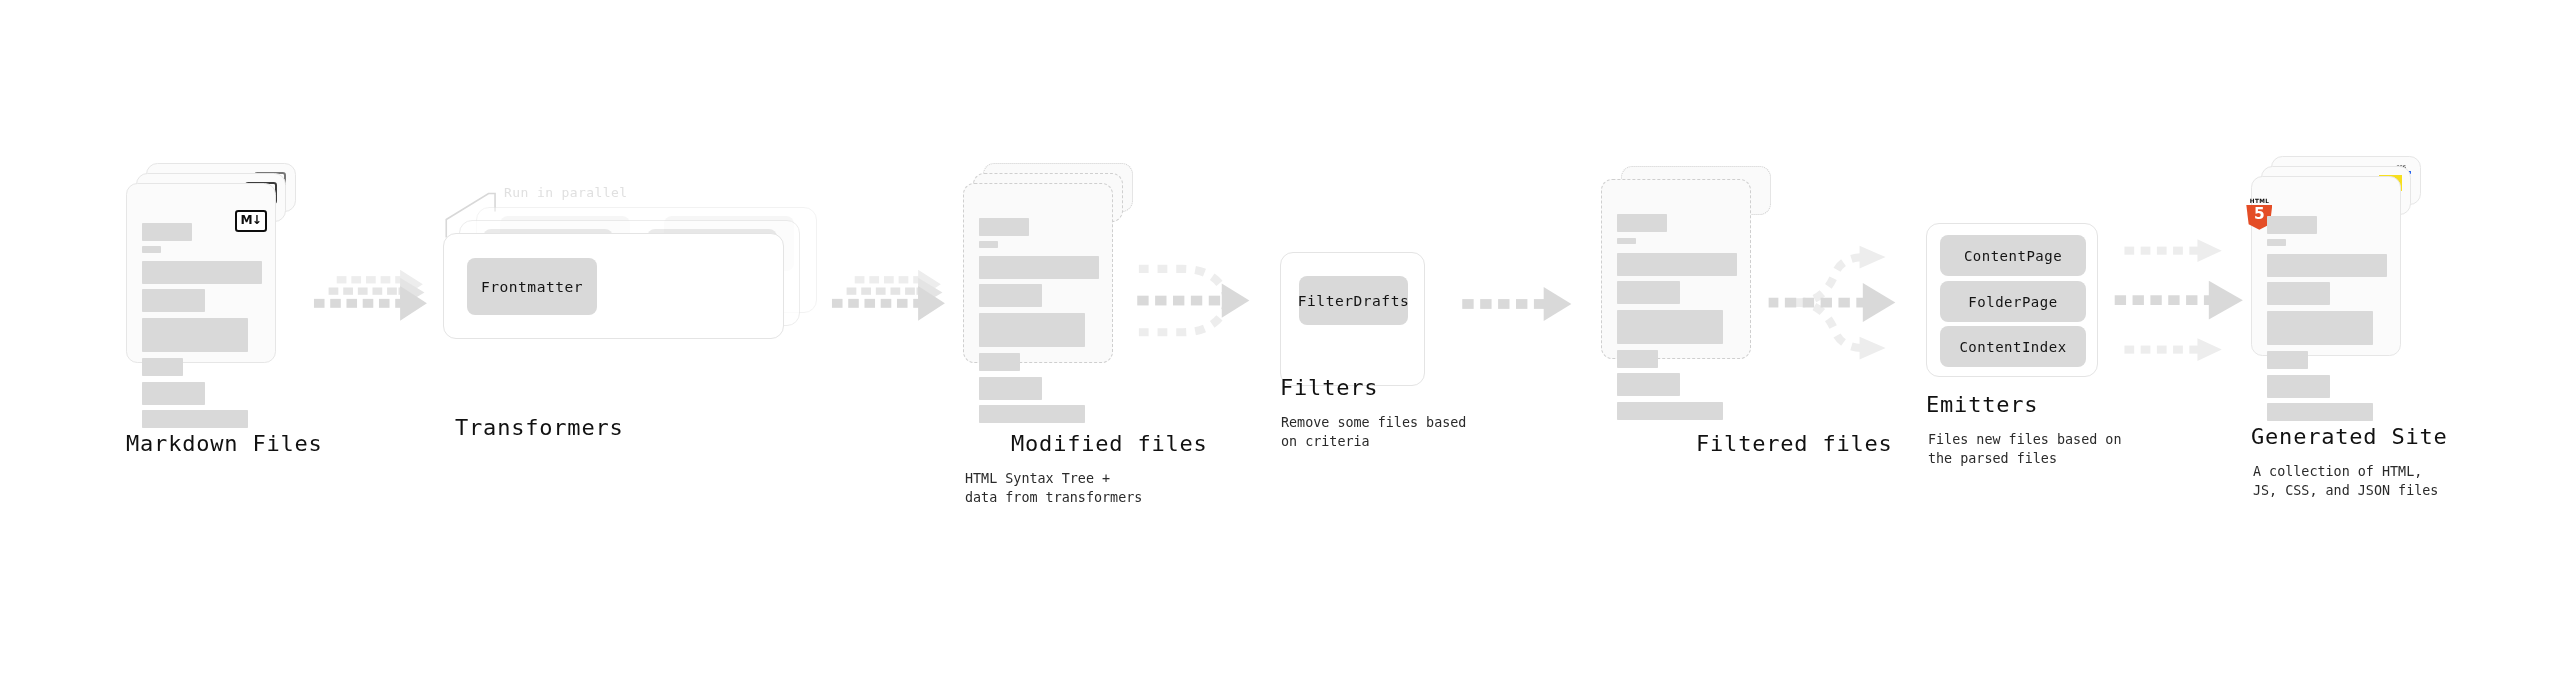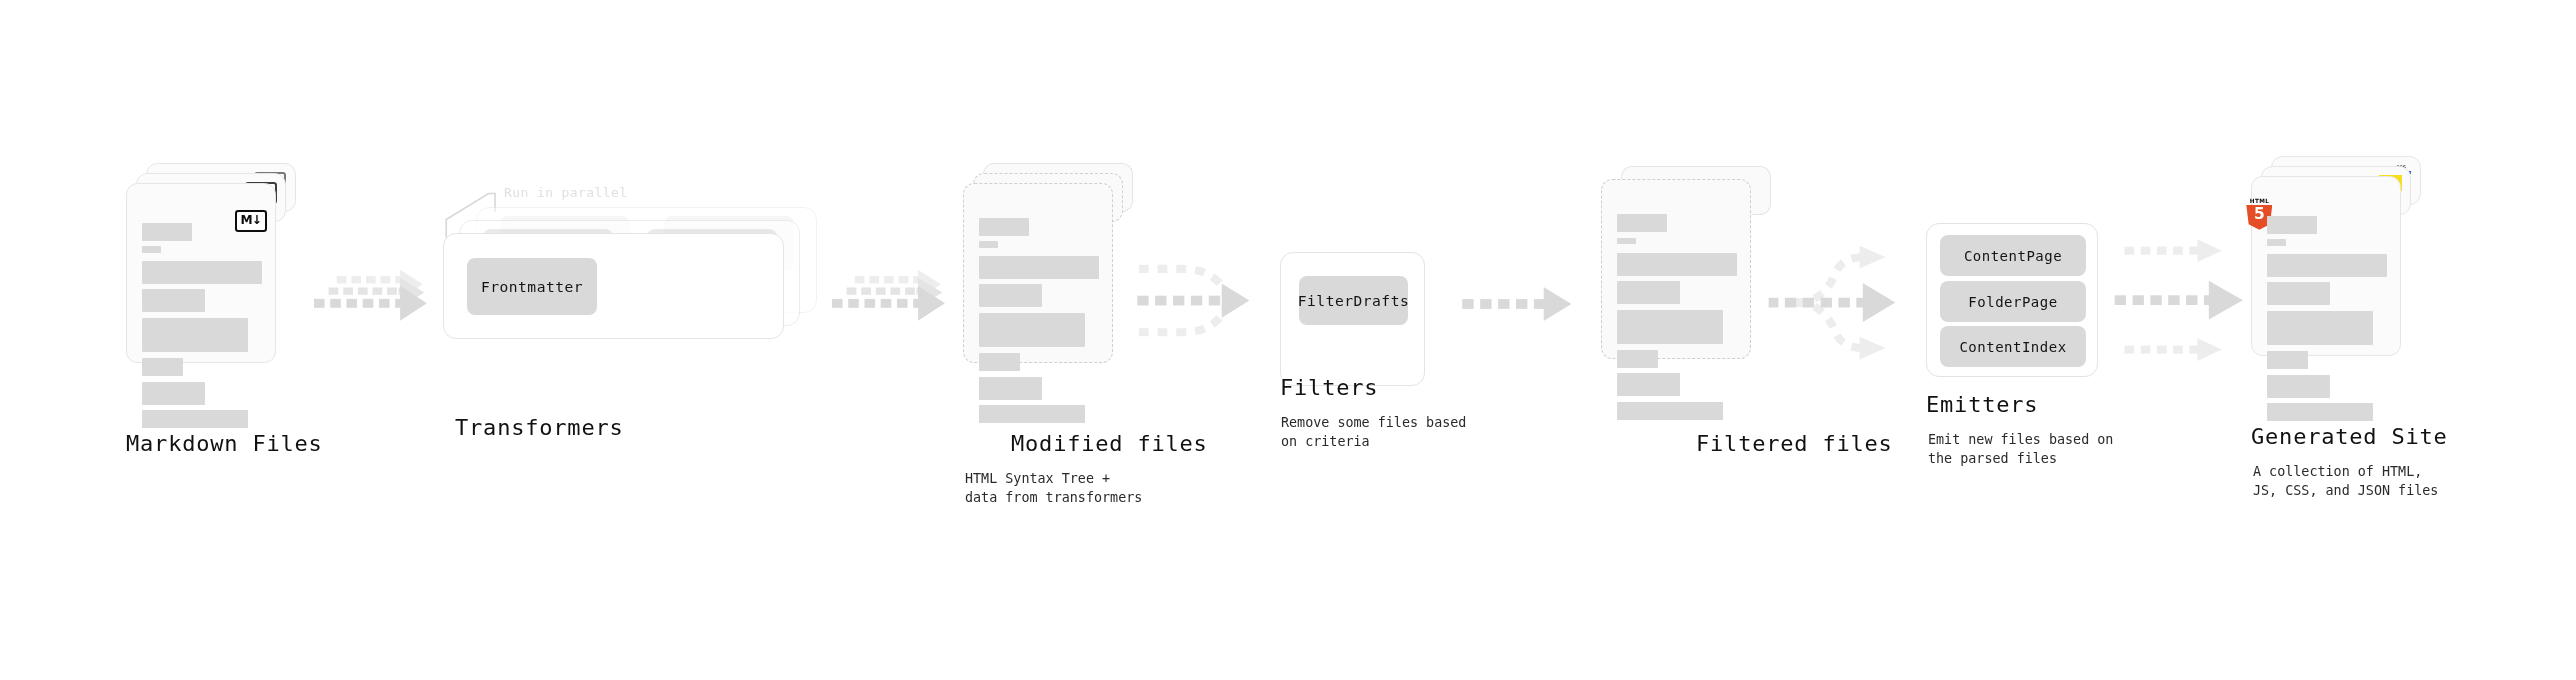--- a/index.html
+++ b/index.html
@@ -309,21 +309,21 @@
   </svg>
 
   <div class="node" style="left:1926px;top:223px;">
     <div class="group" style="left:0;top:0;width:172px;height:154px;">
       <div class="pill" style="left:13px;top:11.4px;width:146px;height:41px;font-size:14px;">ContentPage</div>
       <div class="pill" style="left:13px;top:57px;width:146px;height:41px;font-size:14px;">FolderPage</div>
       <div class="pill" style="left:13px;top:102px;width:146px;height:41px;font-size:14px;">ContentIndex</div>
     </div>
   </div>
   <div class="title" style="left:1926px;top:392px;">Emitters</div>
-  <div class="sub" style="left:1928px;top:431px;">Emit new files based on
+  <div class="sub" style="left:1928px;top:431px;">Files new files based on
 the parsed files</div>
 
   <svg class="arrowsvg" style="left:2113px;top:232px;" width="134" height="146" viewBox="0 0 165 180">
     <g fill="#ededed">
       <rect x="14" y="18" width="12" height="10"></rect>
         <rect x="34" y="18" width="12" height="10"></rect>
         <rect x="54" y="18" width="12" height="10"></rect>
         <rect x="74" y="18" width="12" height="10"></rect>
         <rect x="94" y="18" width="12" height="10"></rect>
       <path d="M104 9 L134 23 L104 37 Z"></path>

